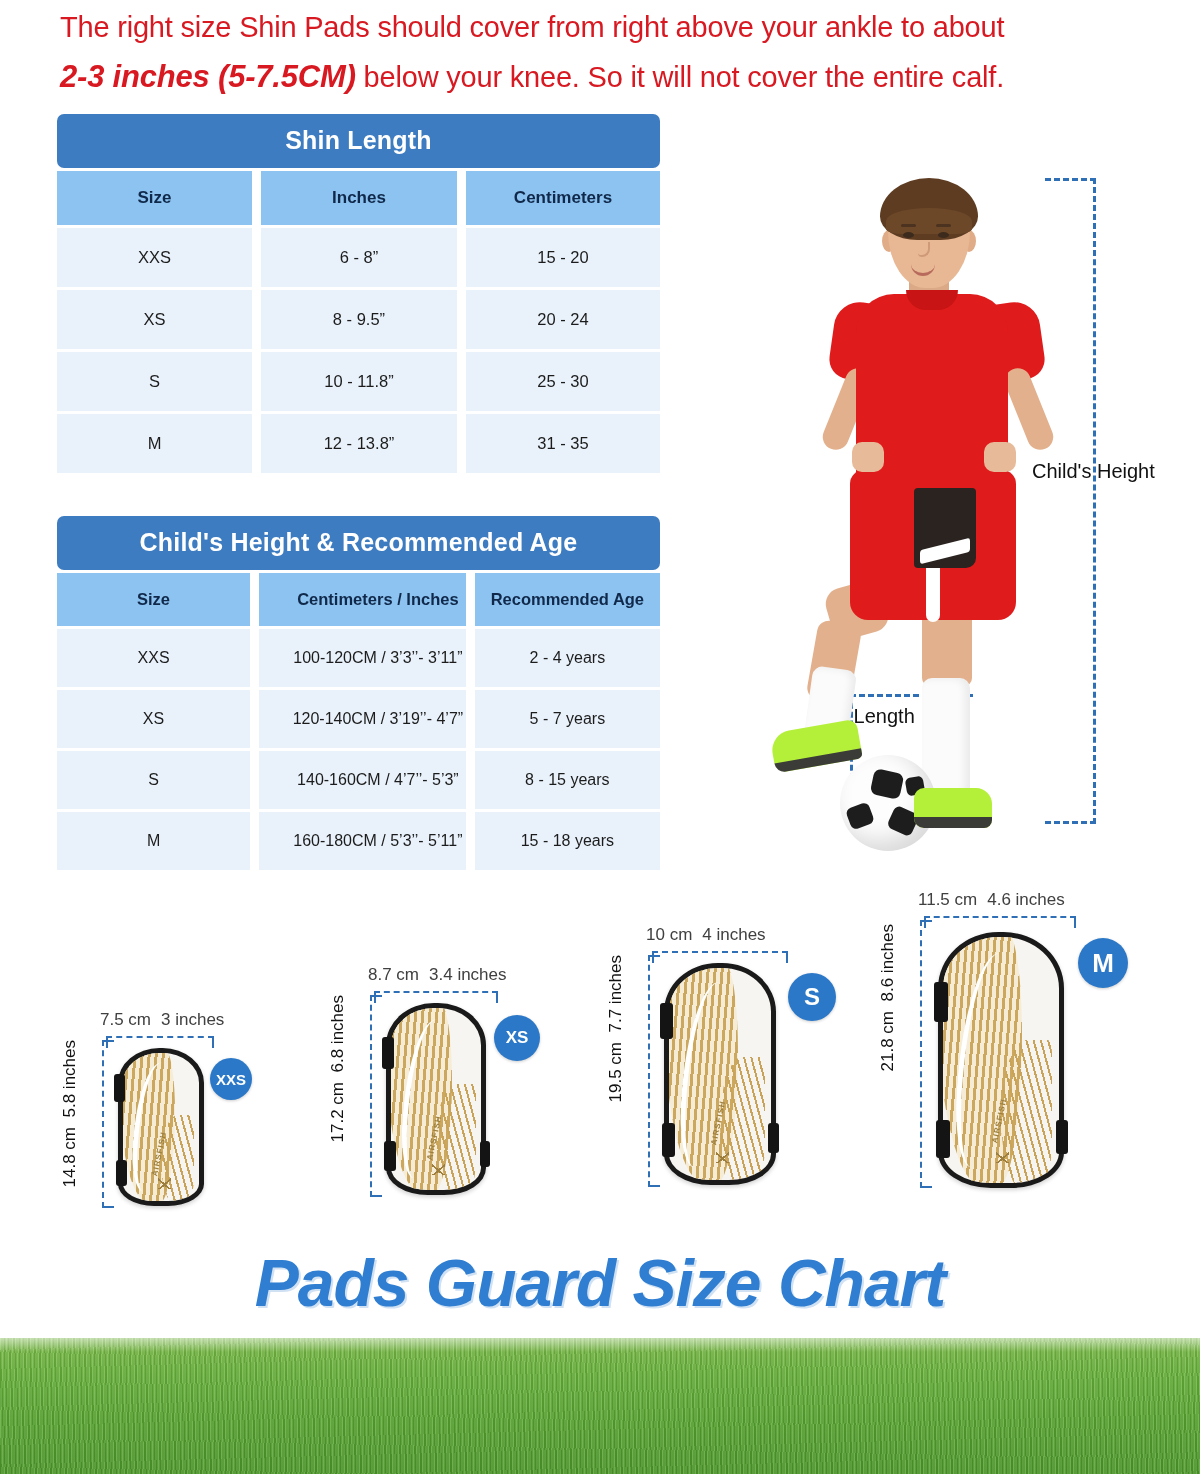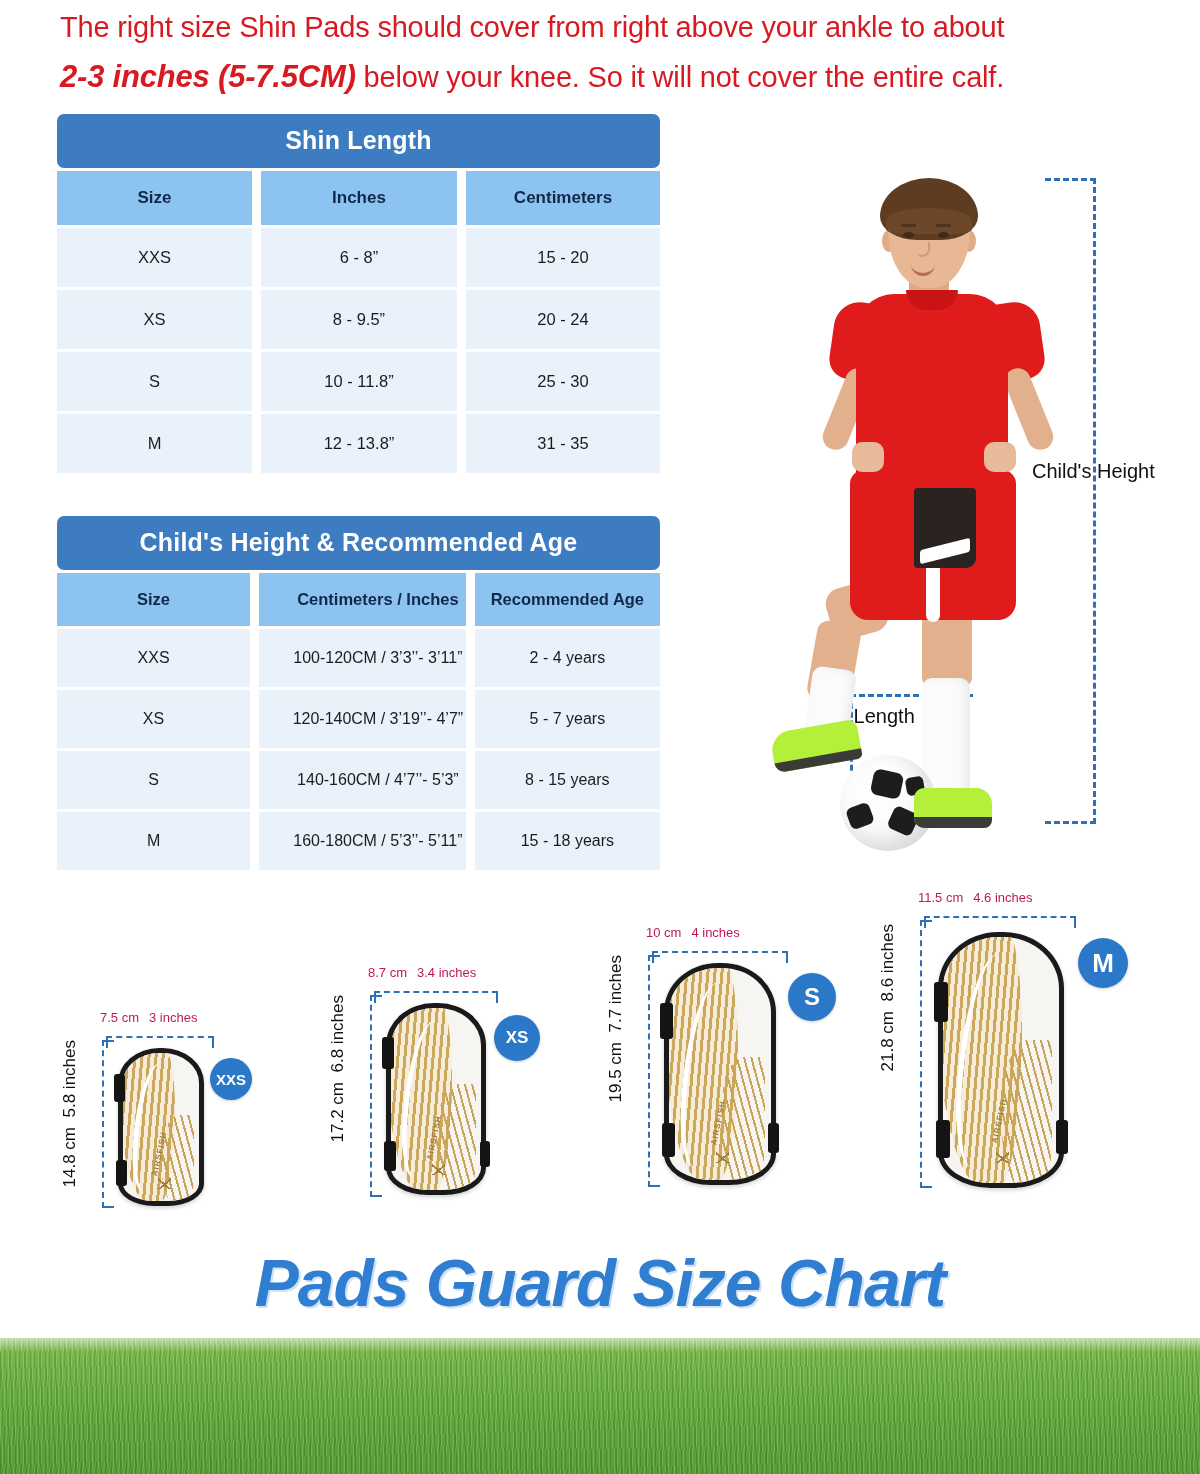--- a/index.html
+++ b/index.html
@@ -309,21 +309,21 @@
   }
   .guard-item { position: absolute; }
   #guard-xxs { left: 62px; top: 120px; }
   #guard-xs  { left: 330px; top: 75px; }
   #guard-s   { left: 608px; top: 35px; }
   #guard-m   { left: 880px; top: 0px; }
 
   .g-width-label {
     position: absolute;
     top: 0; left: 38px;
-    font-size: 13px; color: #be185d;
+    font-size: 17px; color: #404040;
     white-space: nowrap;
   }
   .g-width-label .u2 { margin-left: 10px; }
 
   .g-hbracket {
     position: absolute;
     top: 26px; left: 44px;
     border-top: 2.5px dashed #2f6fb5;
     border-left: 2.5px dashed #2f6fb5;
     border-right: 2.5px dashed #2f6fb5;

